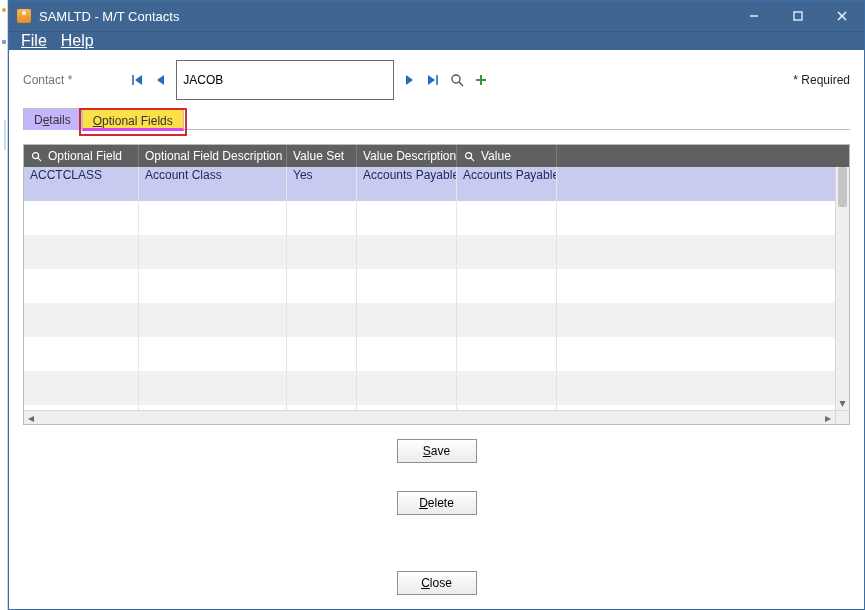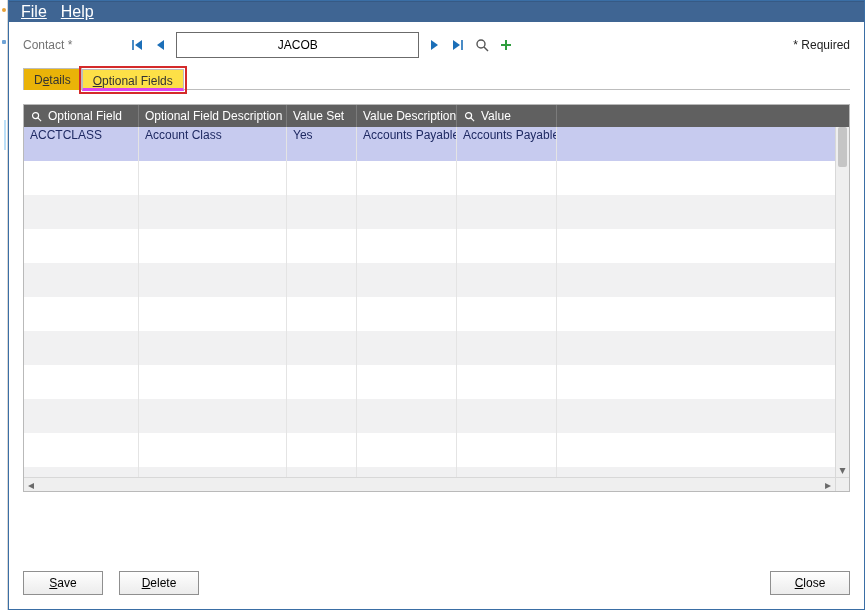--- a/index.html
+++ b/index.html
@@ -85,26 +85,25 @@
     gap: 6px;
   }
   .toolbar .lbl { color: #737373; margin-right: 50px; }
   .toolbar .nav-btn {
     width: 18px; height: 18px;
     display:flex; align-items:center; justify-content:center;
     cursor:pointer;
     color: #1c6fb8;
   }
   .toolbar input.contact-input {
-    width: 243px; height: 22px;
+    width: 218px; height: 22px;
     border: 1px solid #6b6b6b;
-    padding: 12px 6px;
+    padding: 19px 6px;
     font-size: 12px;
     font-family: inherit;
-    text-align: center;
   }
   .toolbar .search-btn { color:#555; }
   .toolbar .add-btn { color:#2f9e3e; font-weight:bold; font-size:16px; }
   .toolbar .required { margin-left:auto; color:#222; }
 
   
   .tabs-row {
     display:flex;
     align-items: flex-end;
     padding: 0 14px;
@@ -115,21 +114,21 @@
     content:"";
     position:absolute;
     left:14px; right:14px; bottom:0;
     border-bottom:1px solid #bdbdbd;
   }
   .tab {
     height: 22px;
     padding: 4px 10px 2px 10px;
     border: 1px solid #bdbdbd;
     border-bottom: none;
-    background: #eab308;
+    background: #c4b5fd;
     color:#333;
     font-size:12px;
     margin-right: 0px;
     position: relative;
     z-index: 1;
     cursor:pointer;
   }
   .tab.active {
     background:#fde047;
     border-bottom: 3px solid #d946ef;
@@ -217,21 +216,22 @@
   .hscroll .arrow.left { left:0; }
   .hscroll .arrow.right { right:0; }
   .corner { position:absolute; right:0; bottom:0; width:14px; height:14px; background:#efefef; border-left:1px solid #d8d8d8; border-top:1px solid #d8d8d8;}
 
   
   .footer {
     margin-top:auto;
     display:flex;
     align-items:center;
     padding: 14px;
-    gap: 16px;
+    gap: 28px;
+    flex-direction: column;
   }
   .footer .spacer { flex:1; }
   .btn {
     min-width: 80px;
     height: 24px;
     border: 1px solid #8f8f8f;
     background: linear-gradient(#fefefe,#ececec);
     font-size:12px;
     cursor:pointer;
     padding: 0 12px;
@@ -243,20 +243,42 @@
 <body>
 
 <div class="left-sliver">
   <div class="dot1"></div>
     <div class="dot2"></div>
     <div class="bar"></div>
 </div>
 
 <div class="window">
 
+  <div class="titlebar">
+    <div class="app-icon"></div>
+    <div class="title">SAMLTD - M/T Contacts</div>
+    <div class="win-controls">
+      <div class="win-btn">
+        <svg width="12" height="12" viewBox="0 0 12 12">
+            <line x1="2" y1="6" x2="10" y2="6" stroke="#fff" stroke-width="1.3"></line>
+          </svg>
+      </div>
+      <div class="win-btn">
+        <svg width="12" height="12" viewBox="0 0 12 12">
+            <rect x="2" y="2" width="8" height="8" fill="none" stroke="#fff" stroke-width="1.2"></rect>
+          </svg>
+      </div>
+      <div class="win-btn close">
+        <svg width="12" height="12" viewBox="0 0 12 12">
+            <line x1="2" y1="2" x2="10" y2="10" stroke="#fff" stroke-width="1.3"></line>
+            <line x1="10" y1="2" x2="2" y2="10" stroke="#fff" stroke-width="1.3"></line>
+          </svg>
+      </div>
+    </div>
+  </div>
 
   <div class="menubar">
     <span class="menu-item"><span class="ul">File</span></span>
     <span class="menu-item"><span class="ul">Help</span></span>
   </div>
 
   <div class="toolbar">
     <span class="lbl">Contact *</span>
 
     <span class="nav-btn">

